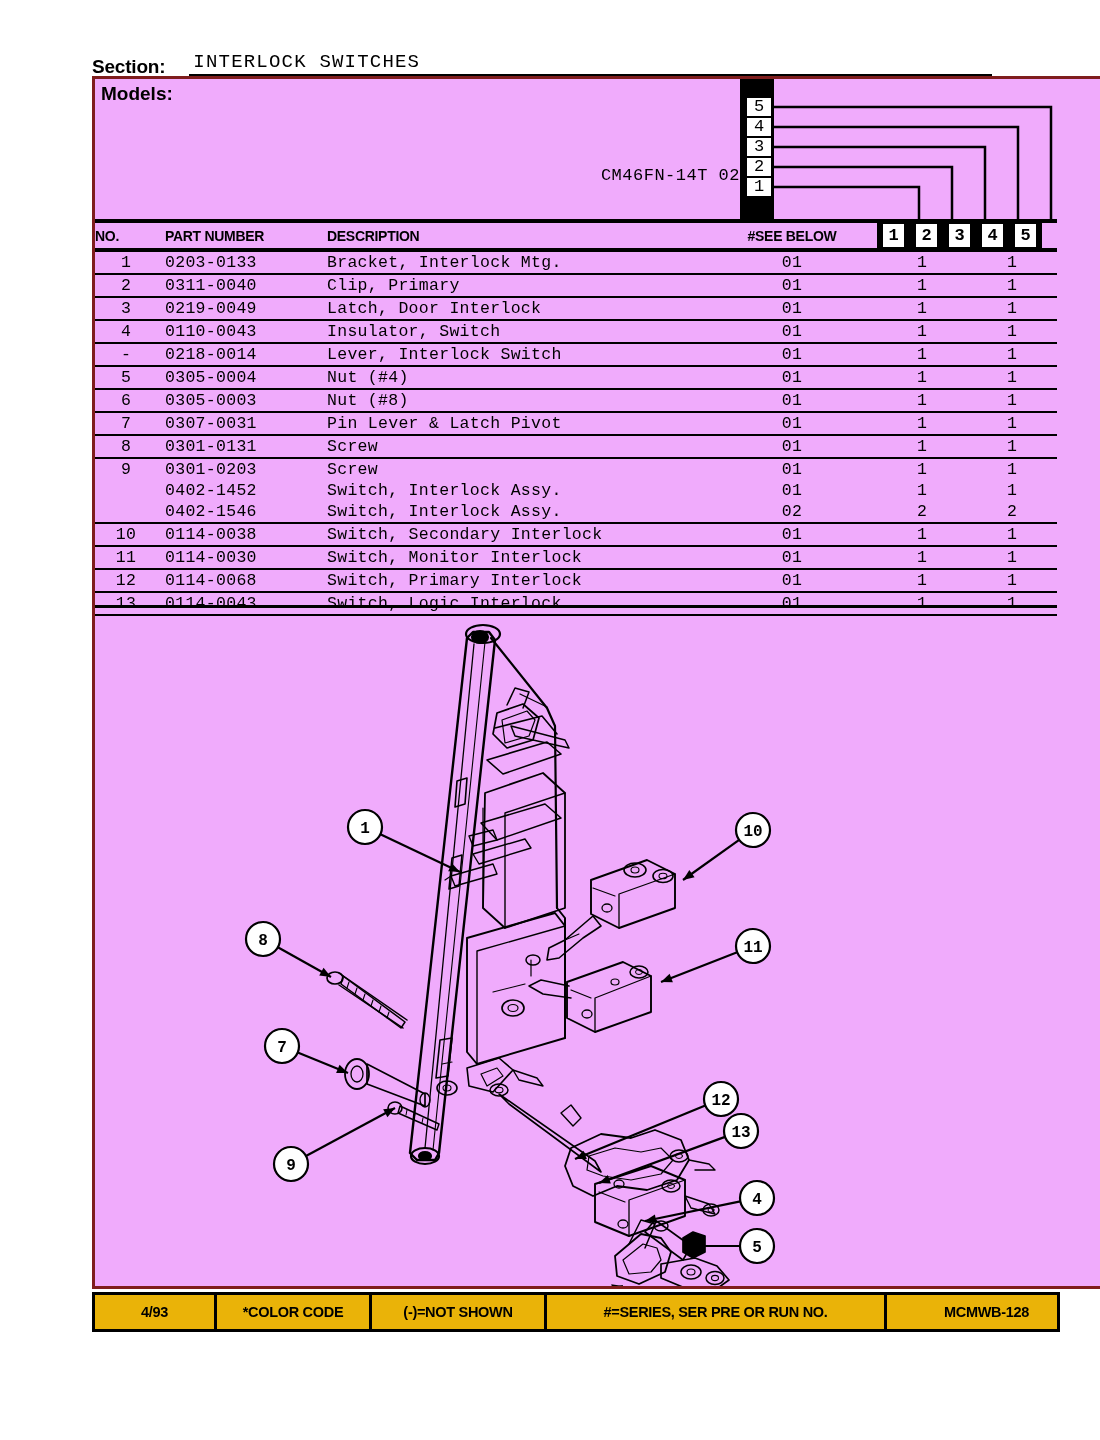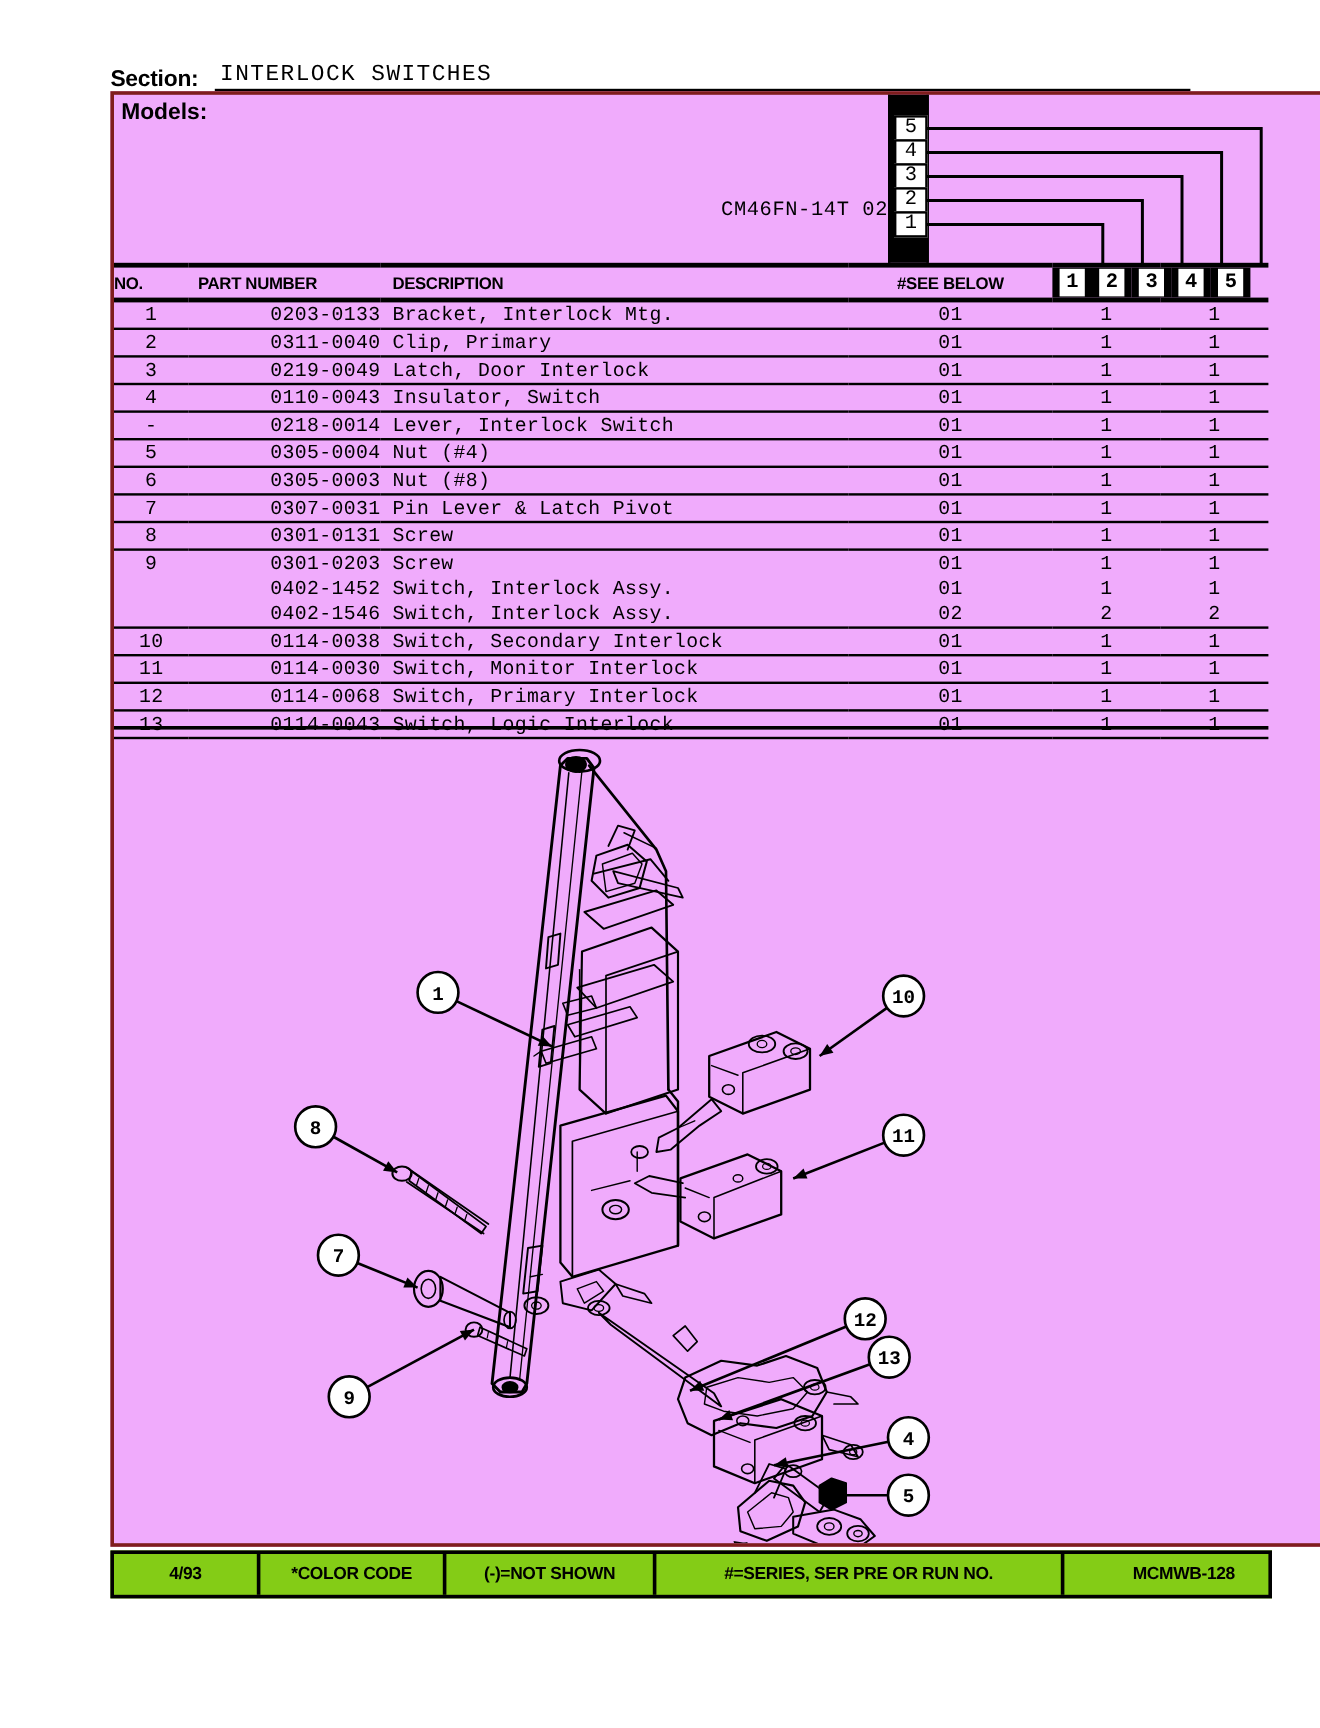--- a/index.html
+++ b/index.html
@@ -16,21 +16,21 @@
     width: 1100px; height: 1440px;
     background: #ffffff;
     overflow: hidden;
   }
 
   
   .section-head {
     position: absolute;
     left: 92px; top: 46px;
     width: 900px; height: 30px;
-    display: flex; align-items: flex-end; gap: 14px;
+    display: flex; align-items: flex-end; gap: 24px;
   }
   .section-label {
     font-family: "Liberation Sans", sans-serif;
     font-weight: bold;
     font-size: 19px;
     letter-spacing: -0.2px;
     line-height: 1;
   }
   .section-value {
     font-family: "Liberation Mono", monospace;
@@ -138,21 +138,21 @@
     font-family: "Liberation Mono", monospace;
     font-size: 16.5px;
     letter-spacing: 0.3px;
     padding: 1px 0 1px 0;
     vertical-align: middle;
     white-space: nowrap;
   }
   .parts-table tbody tr { border-bottom: 2px solid #000; }
   .parts-table tbody tr.nogrp { border-bottom: none; }
   .td-no   { text-align: center; }
-  .td-part { padding-left: 8px !important; text-align: right; }
+  .td-part { padding-left: 8px !important; }
   .td-desc { padding-left: 10px !important; }
   .td-see  { text-align: center; }
   .td-q    { text-align: center; }
 
   
   .hdr-nums { display: flex; gap: 0; }
   .hnum {
     width: 33px; height: 25px;
     background: #000;
     display: flex; align-items: center; justify-content: center;
@@ -180,21 +180,21 @@
   .illustration svg { display: block; }
 
   
   .footer {
     position: absolute;
     left: 92px; top: 1292px;
     width: 968px; height: 40px;
     border: 3px solid #000;
     display: flex;
     align-items: stretch;
-    background: #84cc16;
+    background: #eab308;
   }
   .footer-cell {
     display: flex; align-items: center; justify-content: center;
     font-family: "Liberation Sans", sans-serif;
     font-weight: bold;
     font-size: 14.5px;
     letter-spacing: -0.3px;
     border-right: 3px solid #000;
     white-space: nowrap;
   }

